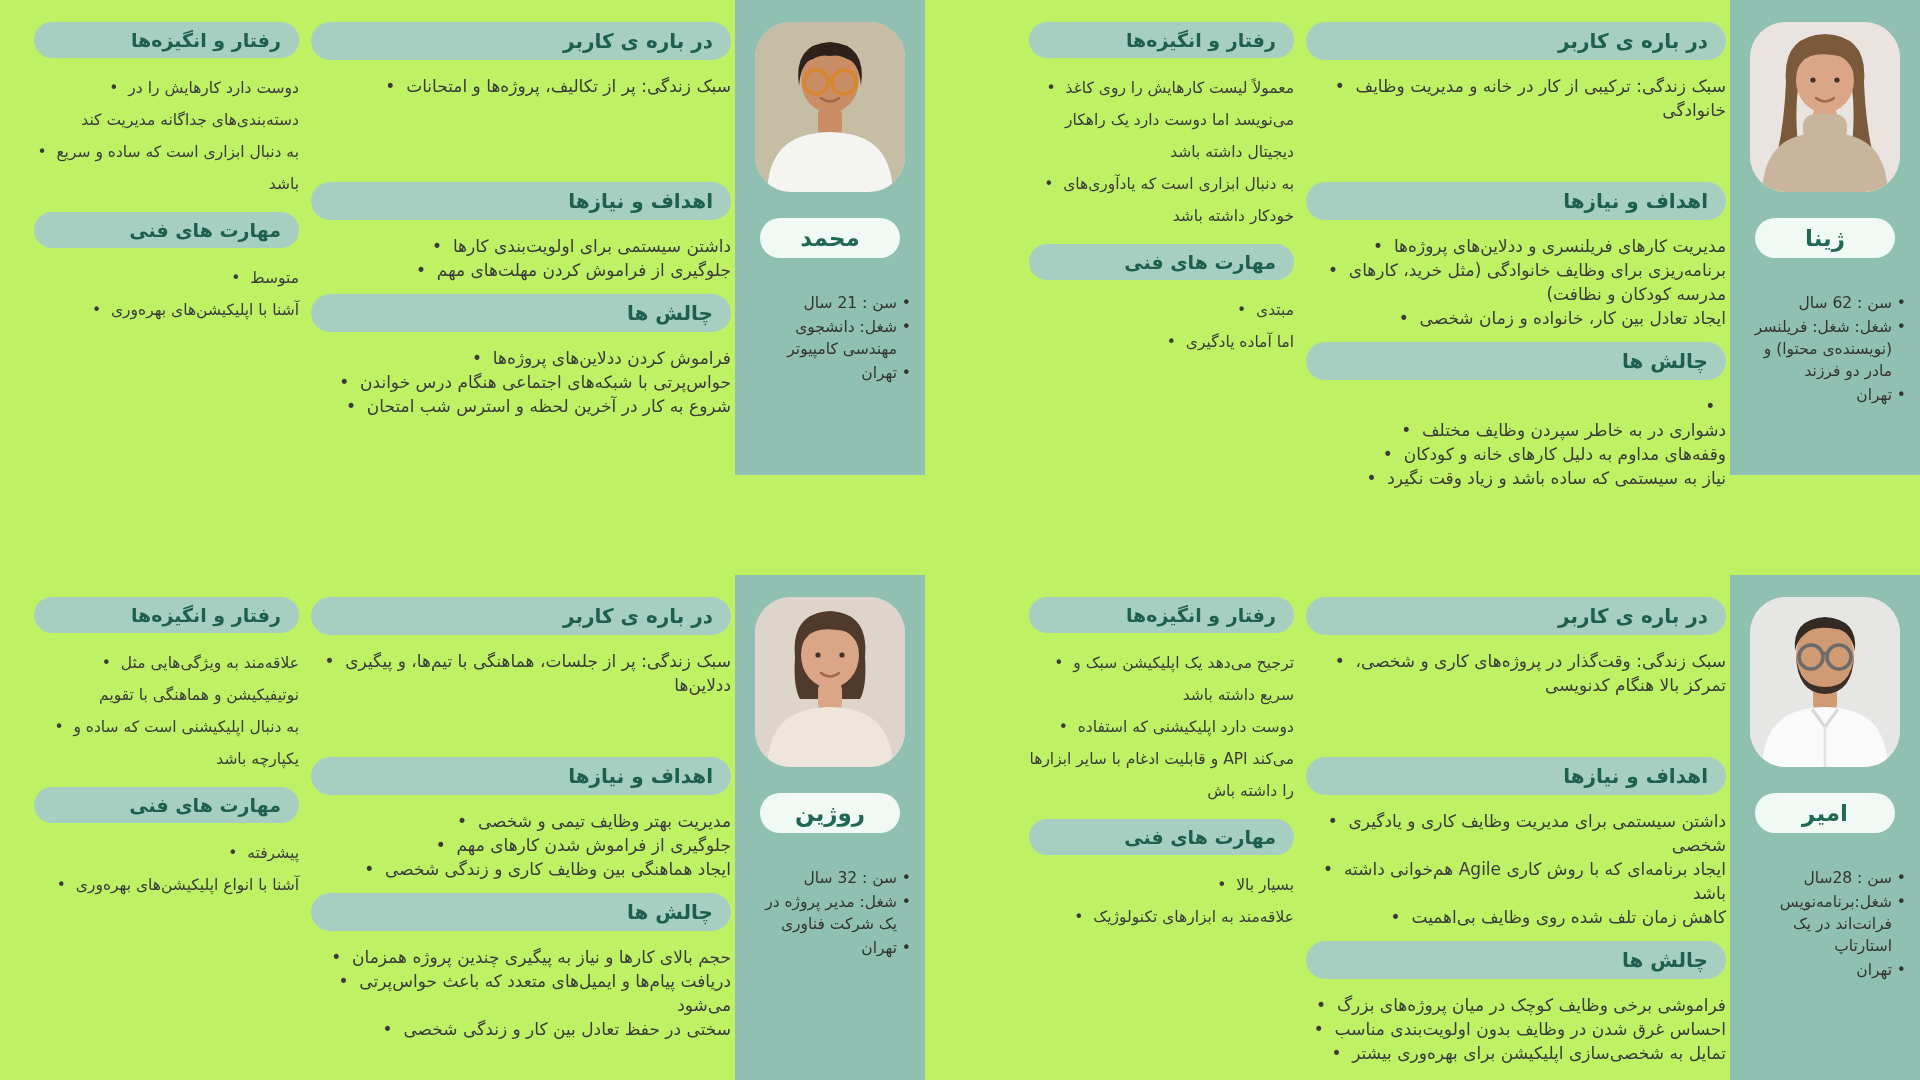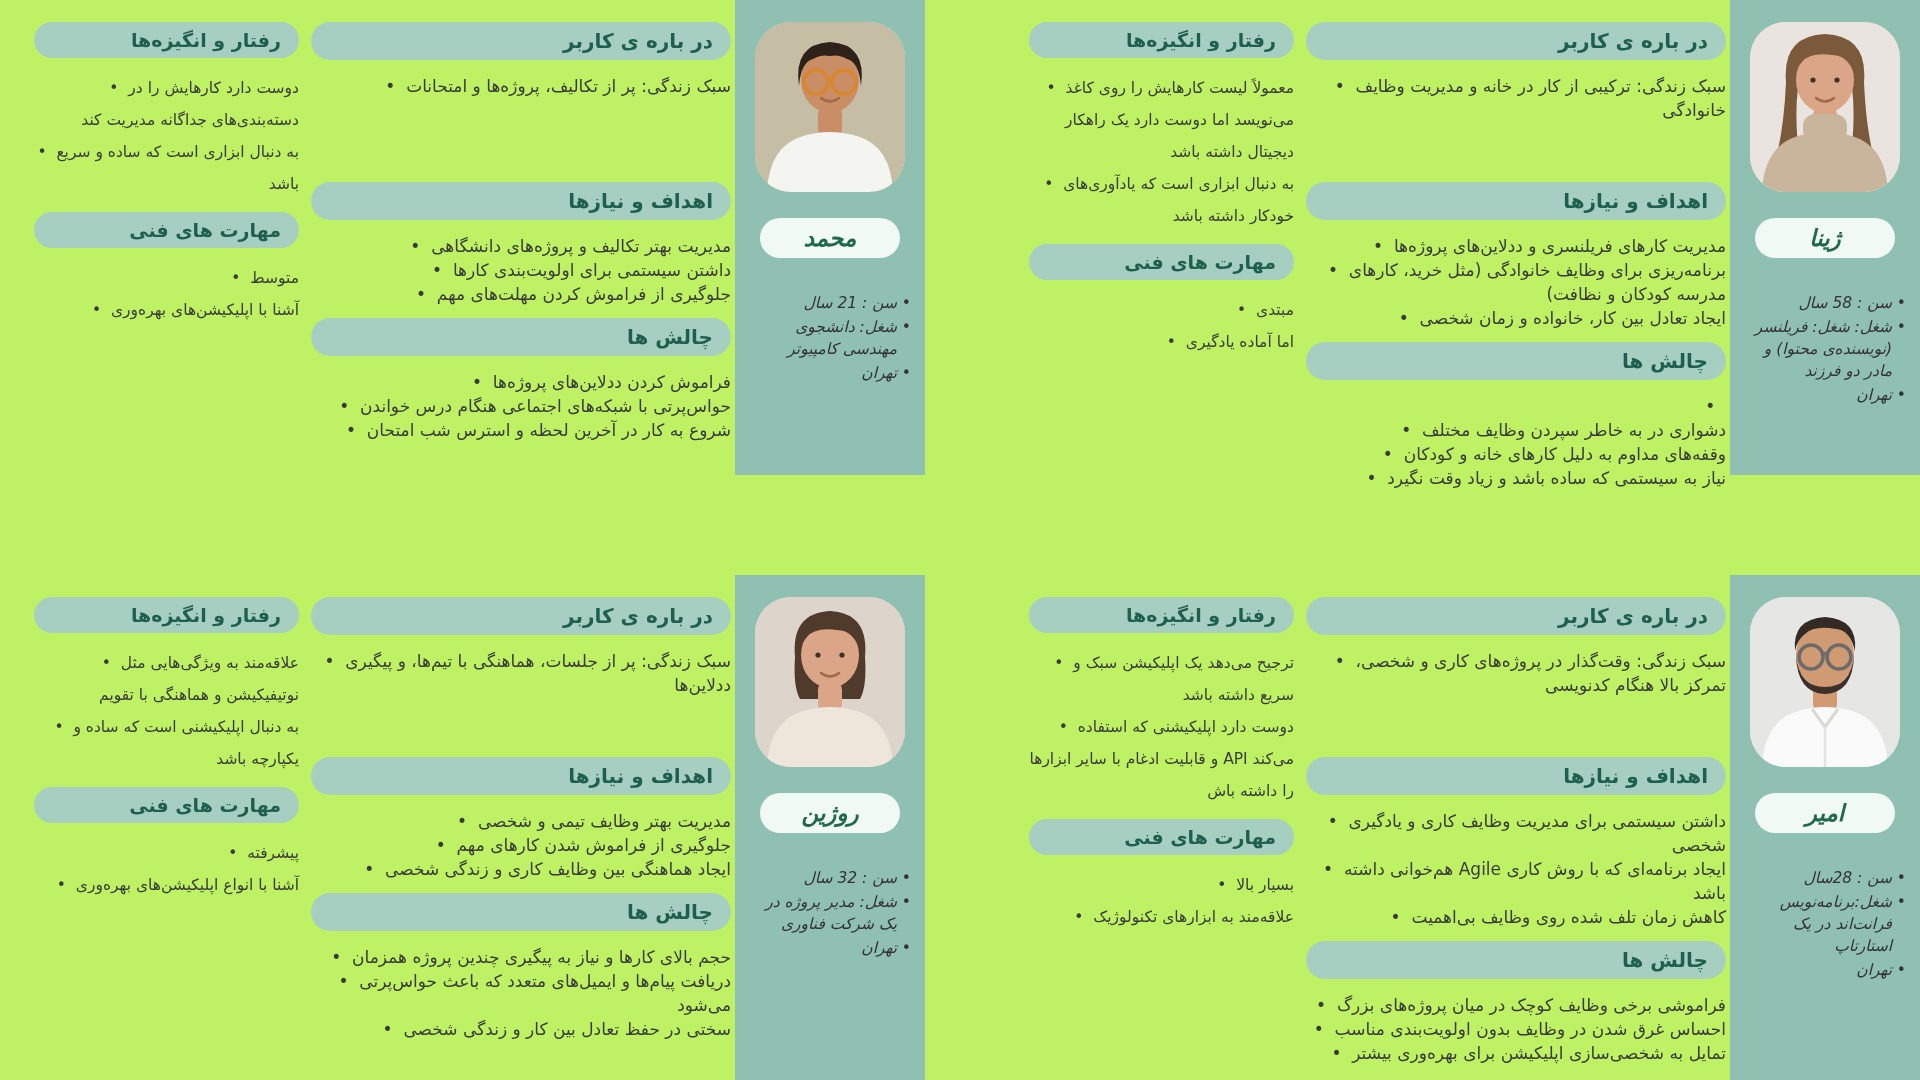--- a/index.html
+++ b/index.html
@@ -25,21 +25,21 @@
   .col-behavior .pill{height:36px;line-height:36px;font-size:19px;}
 
   ul.blist{list-style:none;margin:14px 0 0 0;padding:0;}
   .col-main ul.blist li{direction:ltr;text-align:right;font-size:17px;line-height:24px;
         color:var(--body-text,#3a3a3a);}
   .col-behavior ul.blist li{direction:ltr;text-align:right;font-size:15.5px;line-height:32px;
         color:var(--body-text,#3a3a3a);}
   ul.blist li::before{content:"\2022\00a0\00a0";}
 
   .side{position:absolute;left:735px;top:0;width:190px;height:475px;
-        background:var(--sidebar-bg,#8fc0b1);font-style:italic;}
+        background:var(--sidebar-bg,#8fc0b1);}
   .pos-2 .side,.pos-3 .side{height:505px;}
   .photo{width:150px;height:170px;margin:22px auto 0 auto;border-radius:36px;overflow:hidden;
         background:#dddddd;}
   .photo svg{display:block;}
   .name-pill{width:140px;height:40px;margin:26px auto 0 auto;background:var(--name-pill-bg,#f1f9f4);
         border-radius:21px;display:flex;align-items:center;justify-content:center;
         color:var(--name-text,#20684f);font-weight:bold;font-size:23px;}
   ul.side-list{list-style:none;margin:34px 0 0 0;padding:0 14px 0 10px;}
   ul.side-list li{position:relative;direction:rtl;text-align:right;padding-right:14px;
         font-size:15.5px;line-height:22px;color:#333333;margin-bottom:2px;}
@@ -70,21 +70,20 @@
     <div class="col col-main">
       <div class="section section-about">
         <div class="pill"><span>در باره ی کاربر</span></div>
         <ul class="blist">
             <li><span dir="rtl">سبک زندگی: پر از تکالیف، پروژه‌ها و امتحانات</span></li>
           </ul>
       </div>
       <div class="section section-goals">
         <div class="pill"><span>اهداف و نیازها</span></div>
         <ul class="blist">
-            <li><span dir="rtl">مدیریت بهتر تکالیف و پروژه‌های دانشگاهی</span></li>
             <li><span dir="rtl">داشتن سیستمی برای اولویت‌بندی کارها</span></li>
             <li><span dir="rtl">جلوگیری از فراموش کردن مهلت‌های مهم</span></li>
           </ul>
       </div>
       <div class="section section-challenges">
         <div class="pill"><span>چالش ها</span></div>
         <ul class="blist">
             <li><span dir="rtl">فراموش کردن ددلاین‌های پروژه‌ها</span></li>
             <li><span dir="rtl">حواس‌پرتی با شبکه‌های اجتماعی هنگام درس خواندن</span></li>
             <li><span dir="rtl">شروع به کار در آخرین لحظه و استرس شب امتحان</span></li>
@@ -175,21 +174,21 @@
             <path d="M44 58 Q40 20 75 18 Q110 20 106 58 Q100 33 82 33 Q60 30 52 40 Q46 46 44 58 Z" fill="#7b5a3c"></path>
             <circle cx="63" cy="58" r="2.6" fill="#40322a"></circle>
             <circle cx="87" cy="58" r="2.6" fill="#40322a"></circle>
             <path d="M66 76 Q75 83 84 76" stroke="#a2694a" stroke-width="2.5" fill="none" stroke-linecap="round"></path>
           </svg>
         </div>
       <div class="name-pill">
           <span>ژینا</span>
         </div>
       <ul class="side-list">
-          <li><span dir="rtl">سن : 58 سال</span></li>
+          <li><span dir="rtl">سن : 62 سال</span></li>
           <li><span dir="rtl">شغل: شغل: فریلنسر (نویسنده‌ی محتوا) و مادر دو فرزند</span></li>
           <li><span dir="rtl">تهران</span></li>
         </ul>
     </aside>
   </section>
 
   <section class="persona pos-2">
     <div class="col col-behavior">
       <div class="section section-behavior">
         <div class="pill"><span>رفتار و انگیزه‌ها</span></div>

